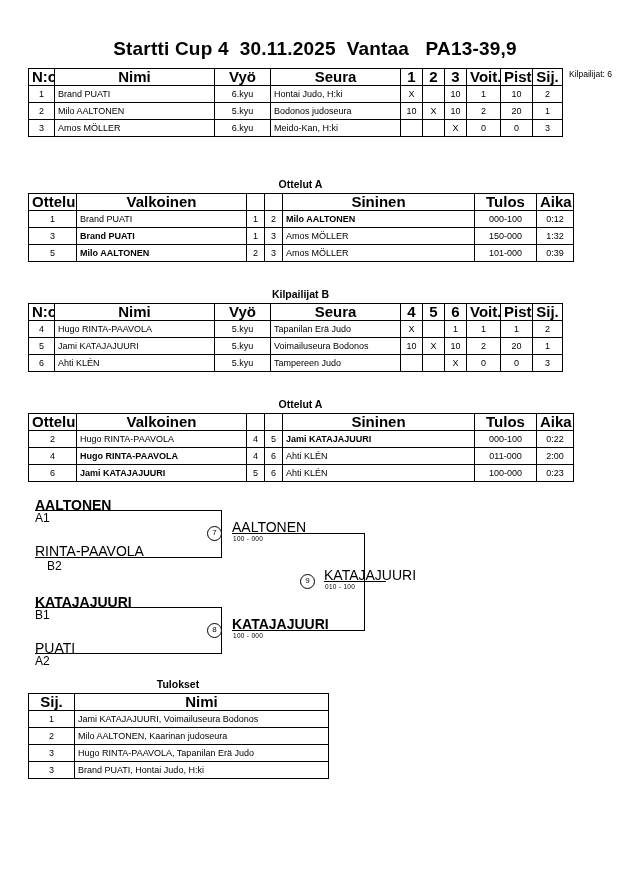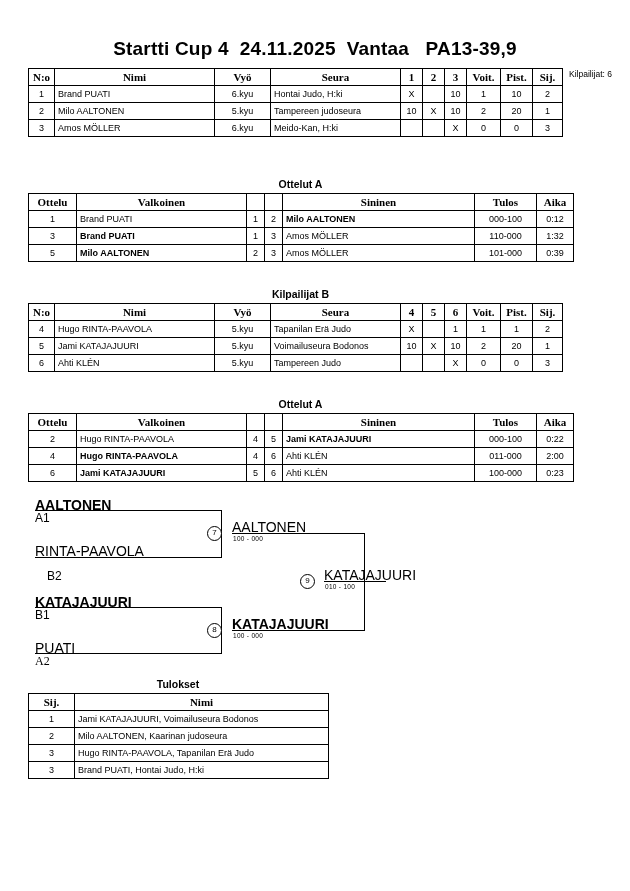--- a/index.html
+++ b/index.html
@@ -51,22 +51,21 @@
     border: 0.8px solid #000;
     padding: 2px 3px;
     height: 17px;
     line-height: 12px;
     overflow: hidden;
     white-space: nowrap;
   }
   .tbl th {
     font-weight: bold;
     text-align: center;
-    font-size: 11px;
-    font-family: Liberation Serif, serif;
+    font-size: 15px;
   }
   .c { text-align: center; }
   .l { text-align: left; }
   .b { font-weight: bold; }
 
   
   .sep-left { border-left: 1.6px solid #000 !important; }
 
   
   .block { position: absolute; }
@@ -118,21 +117,21 @@
     background: #fff;
     font-size: 8px;
     line-height: 12px;
     text-align: center;
     font-family: "Liberation Sans", sans-serif;
   }
 </style>
 </head>
 <body>
 
-<div class="page-title">Startti Cup 4  24.11.2025  Vantaa   PA13-39,9</div>
+<div class="page-title">Startti Cup 4  30.11.2025  Vantaa   PA13-39,9</div>
 <div class="competitor-count">Kilpailijat: 6</div>
 
 <div class="block" id="block-pool-a">
   <table class="tbl" id="tbl-pool-a">
     <colgroup>
       <col style="width:26px">
         <col style="width:160px">
         <col style="width:56px">
         <col style="width:130px">
       <col style="width:22px">
@@ -166,21 +165,21 @@
         <td class="c"></td>
         <td class="c">10</td>
         <td class="c sep-left">1</td>
         <td class="c">10</td>
         <td class="c">2</td>
       </tr>
       <tr>
         <td class="c">2</td>
         <td class="l">Milo AALTONEN</td>
         <td class="c">5.kyu</td>
-        <td class="l">Tampereen judoseura</td>
+        <td class="l">Bodonos judoseura</td>
         <td class="c">10</td>
         <td class="c">X</td>
         <td class="c">10</td>
         <td class="c sep-left">2</td>
         <td class="c">20</td>
         <td class="c">1</td>
       </tr>
       <tr>
         <td class="c">3</td>
         <td class="l">Amos MÖLLER</td>
@@ -229,21 +228,21 @@
         <td class="l b">Milo AALTONEN</td>
         <td class="c">000-100</td>
         <td class="c">0:12</td>
       </tr>
       <tr>
         <td class="c">3</td>
         <td class="l b">Brand PUATI</td>
         <td class="c">1</td>
         <td class="c">3</td>
         <td class="l">Amos MÖLLER</td>
-        <td class="c">110-000</td>
+        <td class="c">150-000</td>
         <td class="c">1:32</td>
       </tr>
       <tr>
         <td class="c">5</td>
         <td class="l b">Milo AALTONEN</td>
         <td class="c">2</td>
         <td class="c">3</td>
         <td class="l">Amos MÖLLER</td>
         <td class="c">101-000</td>
         <td class="c">0:39</td>
@@ -378,37 +377,37 @@
 </div>
 
 <div id="bracket">
 
   <div class="br-name strong" style="left:35px; top:2px;">AALTONEN</div>
   <div class="br-line" style="left:35px; top:15px; width:187px; height:1.4px;"></div>
   <div class="br-code" style="left:35px; top:16px;">A1</div>
 
   <div class="br-name" style="left:35px; top:48px;">RINTA-PAAVOLA</div>
   <div class="br-line" style="left:35px; top:62px; width:187px; height:1.4px;"></div>
-  <div class="br-code" style="left:35px; top:74px;padding-left:12px;">B2</div>
+  <div class="br-code" style="left:35px; top:64px;padding-left:12px;">B2</div>
 
   <div class="br-line" style="left:221px; top:15px; width:1.4px; height:48px;"></div>
 
   <div class="br-node" style="left:207px; top:31px;">7</div>
 
   <div class="br-name" style="left:232px; top:24px;">AALTONEN</div>
   <div class="br-line" style="left:232px; top:38px; width:133px; height:1.4px;"></div>
   <div class="br-score" style="left:233px; top:40px;">100 - 000</div>
 
   <div class="br-name strong" style="left:35px; top:99px;">KATAJAJUURI</div>
   <div class="br-line" style="left:35px; top:112px; width:187px; height:1.4px;"></div>
   <div class="br-code" style="left:35px; top:113px;">B1</div>
 
   <div class="br-name" style="left:35px; top:145px;">PUATI</div>
   <div class="br-line" style="left:35px; top:158px; width:187px; height:1.4px;"></div>
-  <div class="br-code" style="left:35px; top:159px;font-family:Liberation Serif, serif;">A2</div>
+  <div class="br-code" style="left:35px; top:159px;">A2</div>
 
   <div class="br-line" style="left:221px; top:112px; width:1.4px; height:47px;"></div>
 
   <div class="br-node" style="left:207px; top:128px;">8</div>
 
   <div class="br-name strong" style="left:232px; top:121px;">KATAJAJUURI</div>
   <div class="br-line" style="left:232px; top:135px; width:133px; height:1.4px;"></div>
   <div class="br-score" style="left:233px; top:137px;">100 - 000</div>
 
   <div class="br-line" style="left:364px; top:38px; width:1.4px; height:97px;"></div>

